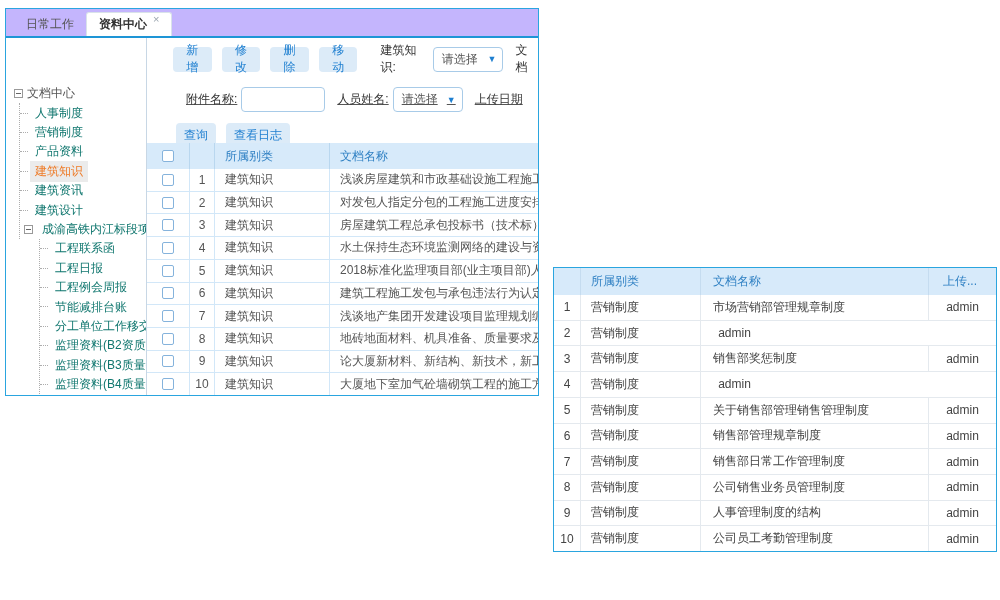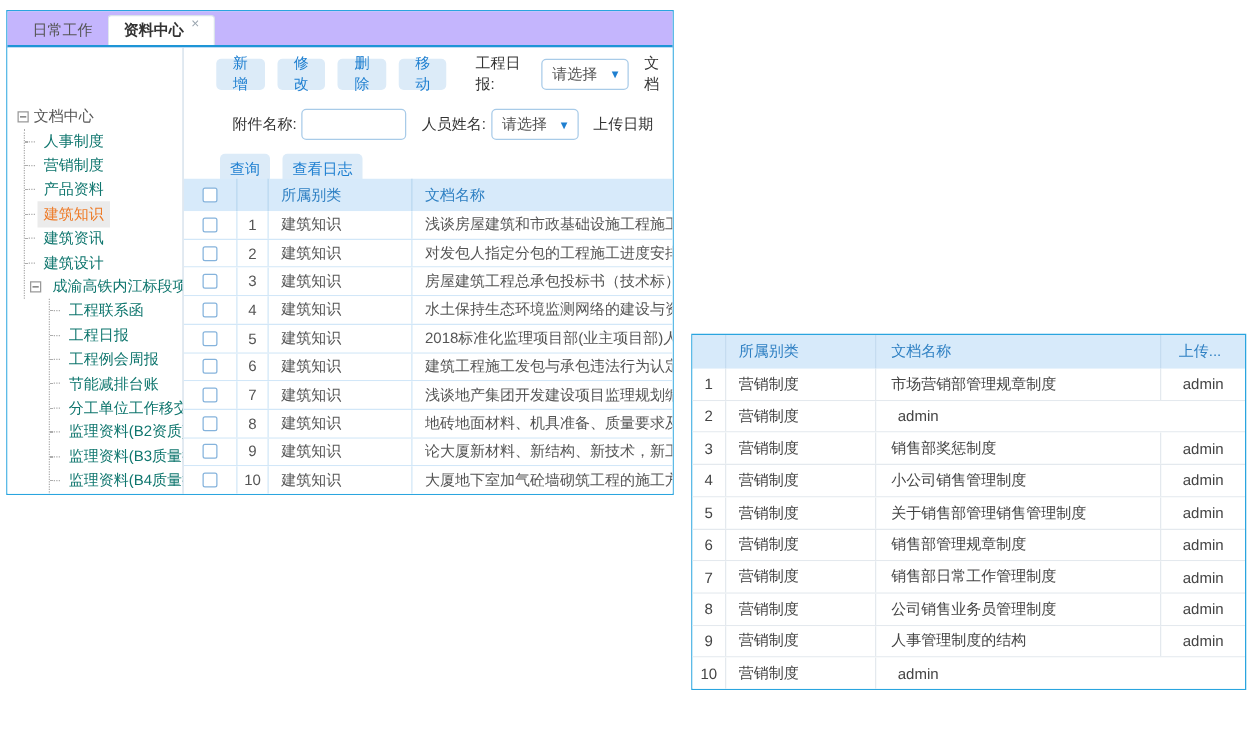--- a/index.html
+++ b/index.html
@@ -38,21 +38,21 @@
   .tree-item.selected .tlabel { background:#EBEBEB; color:#EE7B28; }
   .tree-item.proot::before { display:none; }
   .tree-item.proot { padding-left:4px; }
   .tree-item.clipped { height:8px; overflow:hidden; align-items:flex-start; }
   .tree-item.clipped .tlabel { line-height:19px; }
 
   
   .content { flex:1; position:relative; overflow:hidden; background:#fff; }
   .trow { display:flex; align-items:center; }
   .row1 { margin:4px 0 0 26px; }
-  .row2 { margin:11px 0 0 39px; }
+  .row2 { margin:11px 0 0 39px;text-decoration:underline; }
   .row3 { margin:11px 0 0 29px; }
   .btn { height:25px; padding:0 8px; background:#DCEBF8; color:#1E7FD0; border:none;
     border-radius:4px; font-size:12px; font-family:Liberation Sans, sans-serif; margin-right:10px; cursor:pointer;
     display:inline-flex; align-items:center; }
   .lbl { color:#333; }
   .select { width:74px; height:25px; border:1px solid #A8CBE8; border-radius:4px;
     background:#fff; display:flex; align-items:center; padding:0 6px 0 8px; color:#555; }
   .select.narrow { width:70px; }
   .select .caret { margin-left:auto; color:#1E7FD0; font-size:9px; }
   .tinput { width:84px; height:25px; border:1px solid #A8CBE8; border-radius:4px;
@@ -177,21 +177,21 @@
             </div>
           </div>
       </aside>
 
       <div class="content">
         <div class="trow row1">
           <button class="btn">新增</button>
           <button class="btn">修改</button>
           <button class="btn">删除</button>
           <button class="btn">移动</button>
-          <span class="lbl ml13">工程日报:</span>
+          <span class="lbl ml13">建筑知识:</span>
           <div class="select ml4">
             <span>请选择</span>
             <span class="caret">▼</span>
           </div>
           <span class="lbl ml12">文档</span>
         </div>
 
         <div class="trow row2">
           <span class="lbl">附件名称:</span>
           <input class="tinput ml4" value="" style="">
@@ -325,21 +325,20 @@
         </div>
         <div class="tr">
           <div class="td rcol-num">3</div>
           <div class="td rcol-cat">营销制度</div>
           <div class="td rcol-name">销售部奖惩制度</div>
           <div class="td rcol-up">admin</div>
         </div>
         <div class="tr">
           <div class="td rcol-num">4</div>
           <div class="td rcol-cat">营销制度</div>
-          <div class="td rcol-name">小公司销售管理制度</div>
           <div class="td rcol-up">admin</div>
         </div>
         <div class="tr">
           <div class="td rcol-num">5</div>
           <div class="td rcol-cat">营销制度</div>
           <div class="td rcol-name">关于销售部管理销售管理制度</div>
           <div class="td rcol-up">admin</div>
         </div>
         <div class="tr">
           <div class="td rcol-num">6</div>
@@ -361,18 +360,19 @@
         </div>
         <div class="tr">
           <div class="td rcol-num">9</div>
           <div class="td rcol-cat">营销制度</div>
           <div class="td rcol-name">人事管理制度的结构</div>
           <div class="td rcol-up">admin</div>
         </div>
         <div class="tr">
           <div class="td rcol-num">10</div>
           <div class="td rcol-cat">营销制度</div>
+          <div class="td rcol-name">公司员工考勤管理制度</div>
           <div class="td rcol-up">admin</div>
         </div>
       </div>
   </section>
 
 </div>
 
 </body></html>

